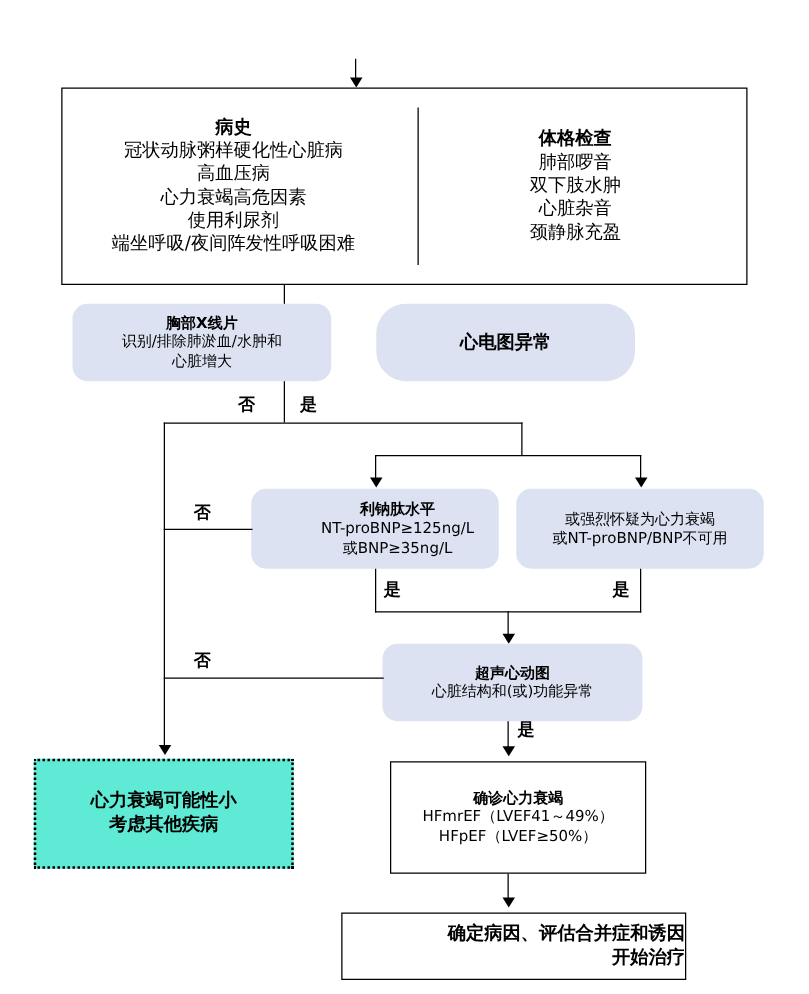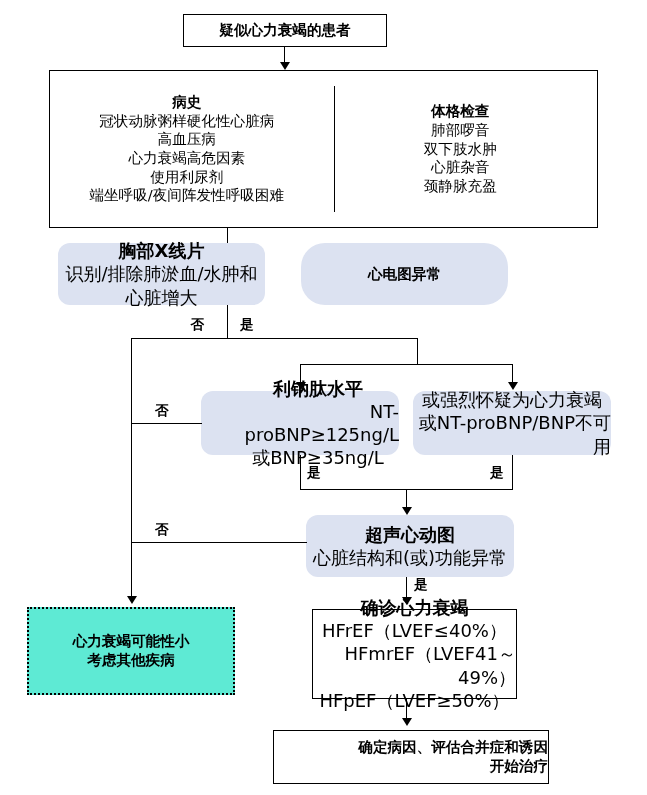--- a/index.html
+++ b/index.html
@@ -40,21 +40,21 @@
     background: #dce2f1;
     border-radius: 12px;
   }
   .n-title {
     font-weight: bold;
   }
   .n-line {
     font-weight: normal;
   }
   .fs15 { font-size: 14.6px; }
-  .fs14 { font-size: 18px; text-align: right; }
+  .fs14 { font-size: 12px; }
 
   
   .vline, .hline {
     position: absolute;
     background: #000000;
   }
   .vline { width: 1.4px; }
   .hline { height: 1.4px; }
 
   .arrowhead {
@@ -76,23 +76,20 @@
     position: absolute;
     width: 1.3px;
     background: #000000;
   }
 </style>
 </head>
 <body>
 
 <div id="canvas">
 
-  <div class="node node-solid fs15" style="left:183px; top:14px; width:204px; height:33px;">
-    <div class="n-title">疑似心力衰竭的患者</div>
-  </div>
 
   <div class="vline" style="left:284px; top:47px; height:19px;"></div>
   <div class="arrowhead" style="left:280px; top:62px;"></div>
 
   <div class="node node-solid" style="left:49px; top:70px; width:549px; height:158px; flex-direction:row; justify-content:flex-start;">
     <div style="flex:1; display:flex; flex-direction:column; align-items:center; justify-content:center;">
       <div class="n-title fs15">病史</div>
       <div class="n-line fs15">冠状动脉粥样硬化性心脏病</div>
       <div class="n-line fs15">高血压病</div>
       <div class="n-line fs15">心力衰竭高危因素</div>
@@ -174,21 +171,20 @@
   <div class="arrowhead" style="left:402px; top:597px;"></div>
   <div class="edge-label" style="left:414px; top:578px;">是</div>
 
   <div class="node node-dotted" style="left:27px; top:607px; width:208px; height:88px;">
     <div class="n-title fs15">心力衰竭可能性小</div>
     <div class="n-title fs15">考虑其他疾病</div>
   </div>
 
   <div class="node node-solid" style="left:312px; top:609px; width:205px; height:90px;">
     <div class="n-title fs14">确诊心力衰竭</div>
-    <div class="n-line fs14">HFrEF（LVEF≤40%）</div>
     <div class="n-line fs14">HFmrEF（LVEF41～49%）</div>
     <div class="n-line fs14">HFpEF（LVEF≥50%）</div>
   </div>
 
   <div class="vline" style="left:406px; top:699px; height:24px;"></div>
   <div class="arrowhead" style="left:402px; top:718px;"></div>
 
   <div class="node node-solid" style="left:273px; top:730px; width:276px; height:54px;align-items:flex-end;">
     <div class="n-title fs15">确定病因、评估合并症和诱因</div>
     <div class="n-title fs15">开始治疗</div>

